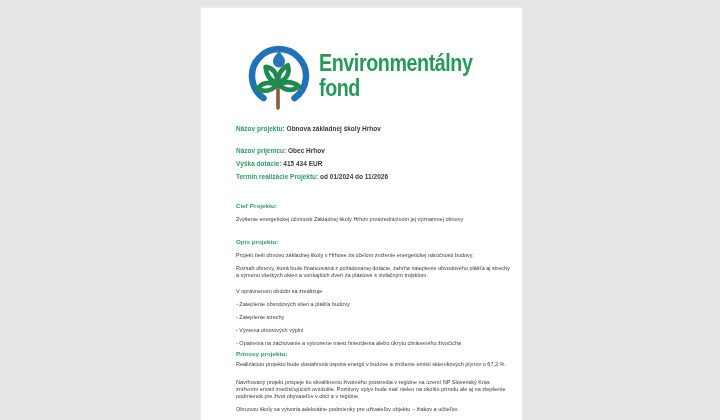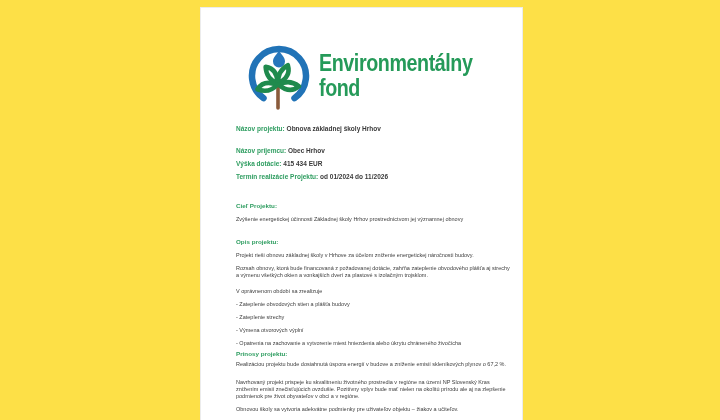--- a/index.html
+++ b/index.html
@@ -1,17 +1,17 @@
 <!DOCTYPE html>
 <html><head>
 <meta charset="utf-8">
 <style>
   html,body{margin:0;padding:0;background:#ffffff;}
   body{font-family:"Liberation Sans",sans-serif;}
-  .screen{position:relative;width:720px;height:420px;background:#fde047;overflow:hidden;}
+  .screen{position:relative;width:720px;height:420px;background:#e5e5e5;overflow:hidden;}
 
   
   .page{position:absolute;left:200px;top:7px;width:321px;height:413px;background:#ffffff;
         border:1px solid #ececec;border-bottom:none;overflow:hidden;}
   
   .page-inner{position:relative;width:642px;height:826px;transform:scale(0.5);transform-origin:0 0;}
 
   .logo-row{position:absolute;top:60px;left:86px;display:flex;align-items:center;gap:10px;}
   .logo-mark{flex:0 0 auto;}
   .logo-text{color:#259a59;font-weight:bold;font-size:48px;line-height:49px;letter-spacing:-1px;

